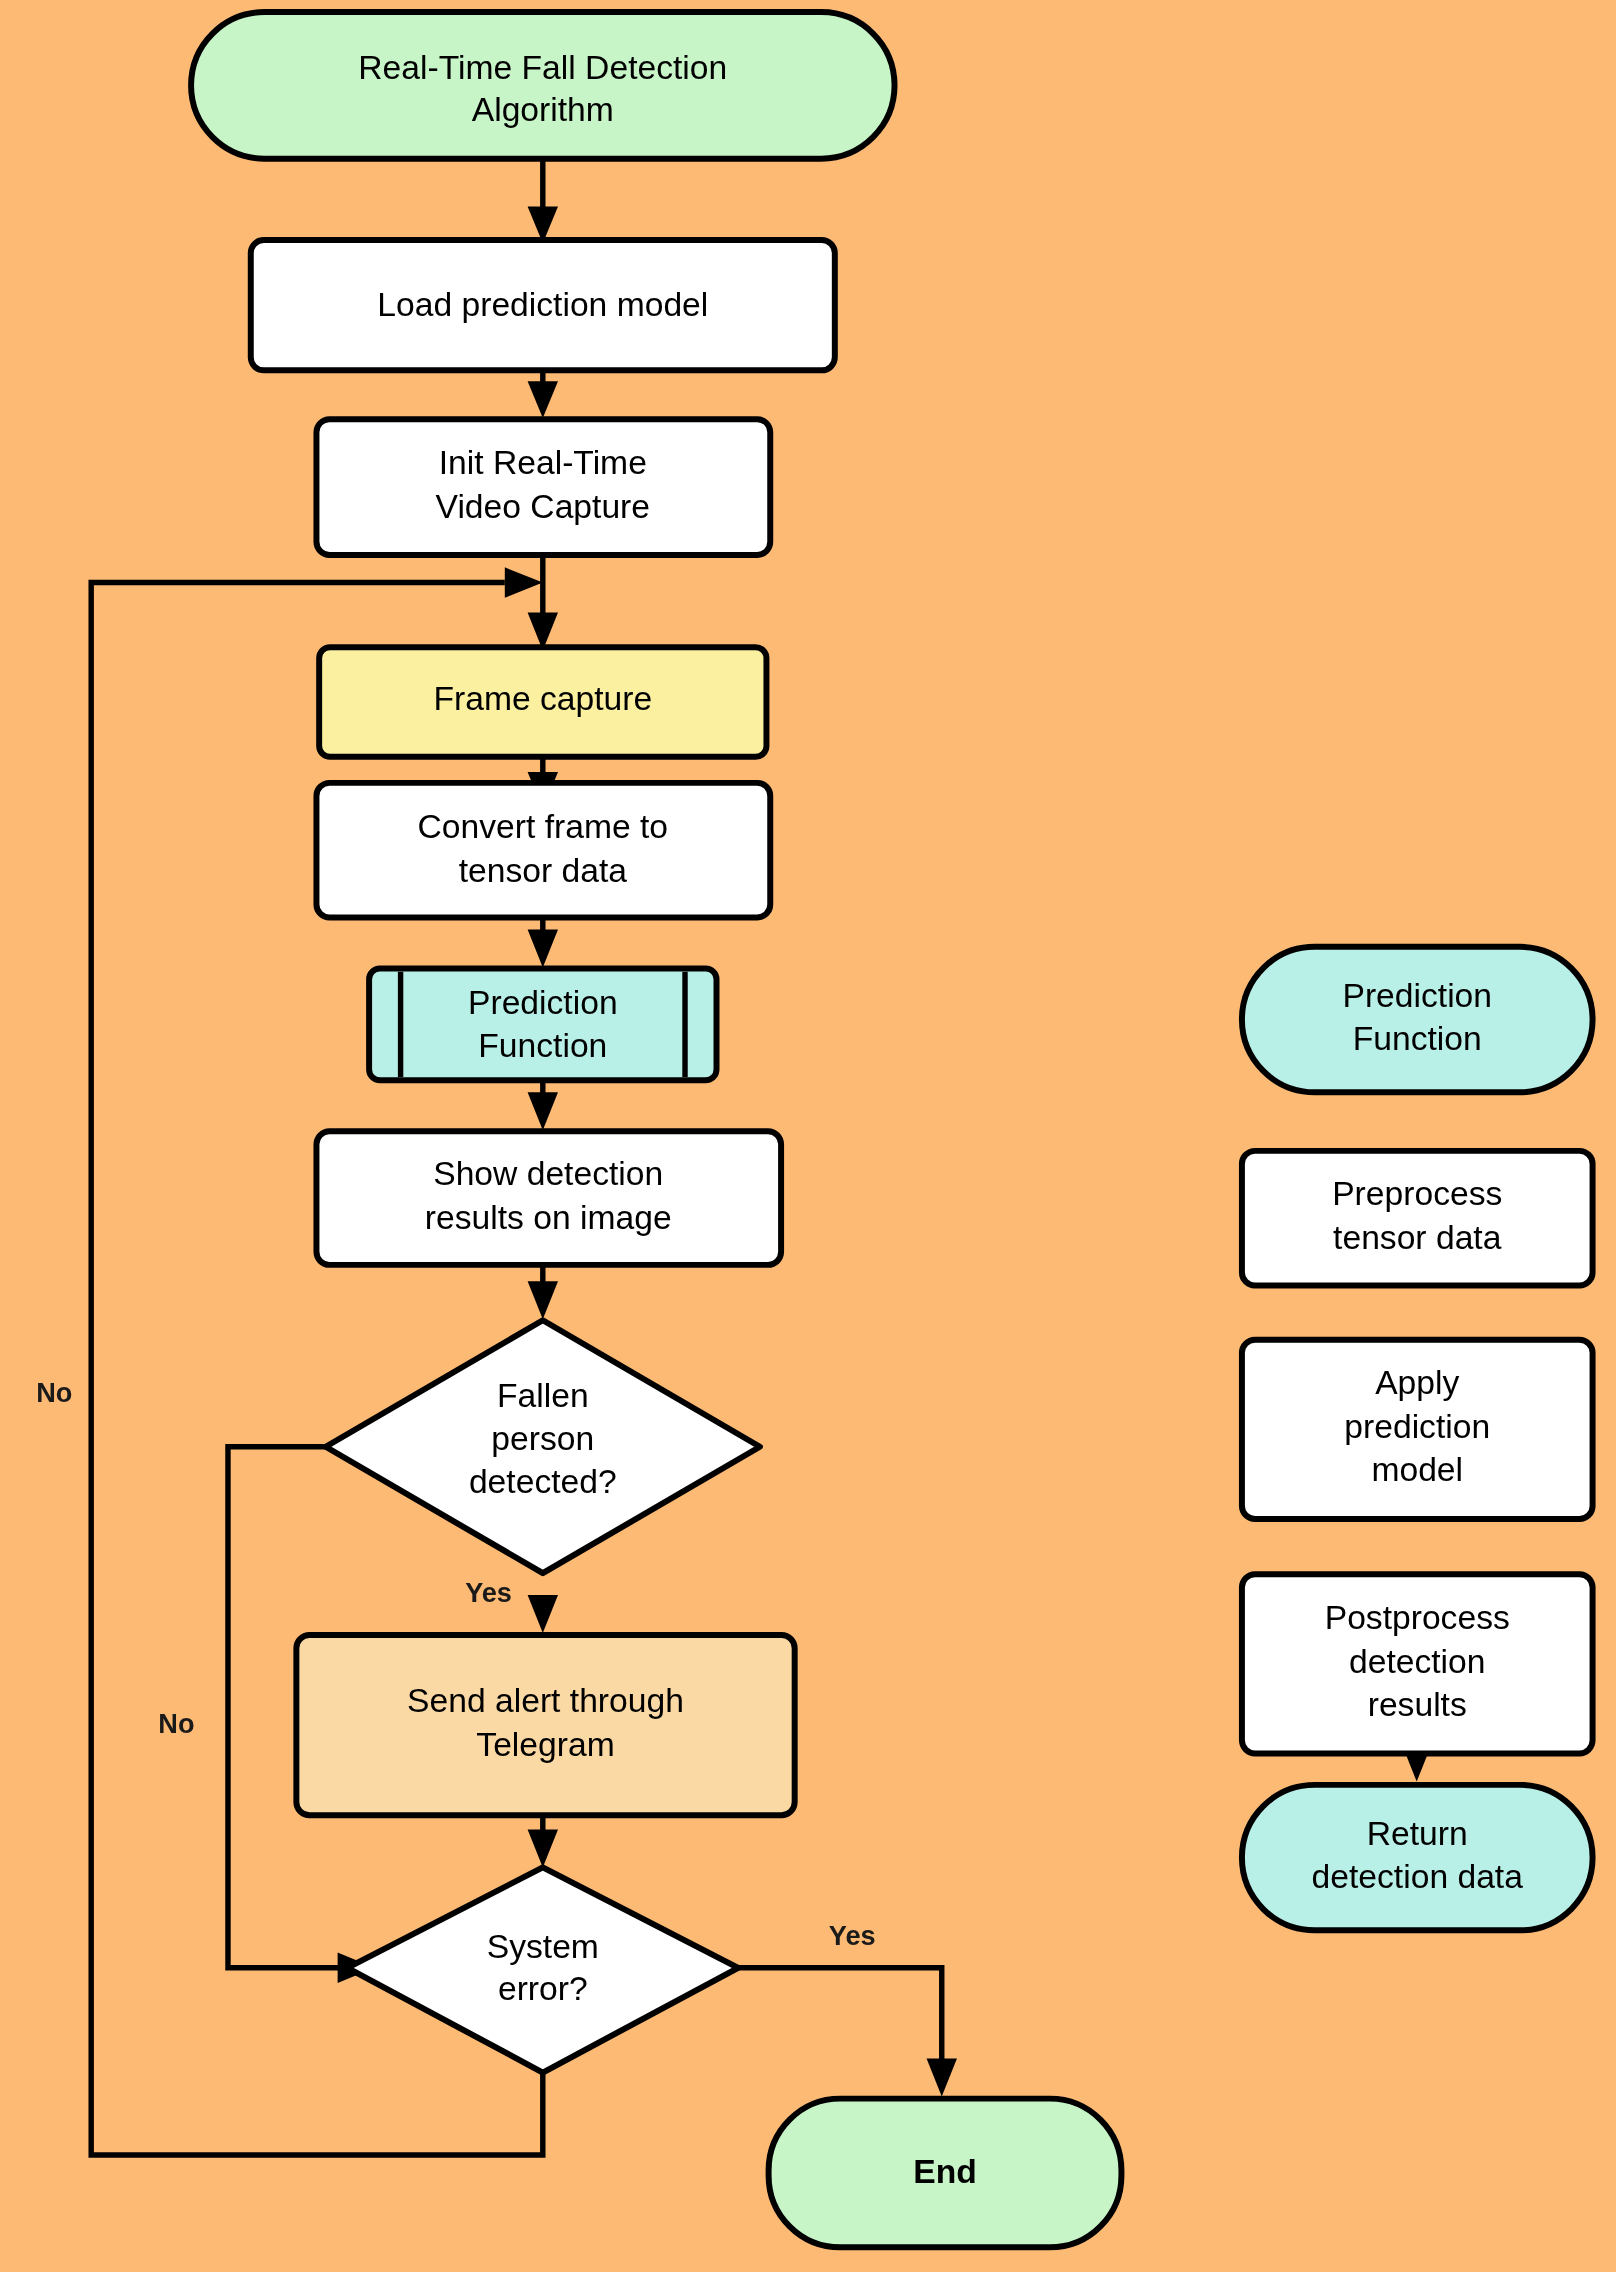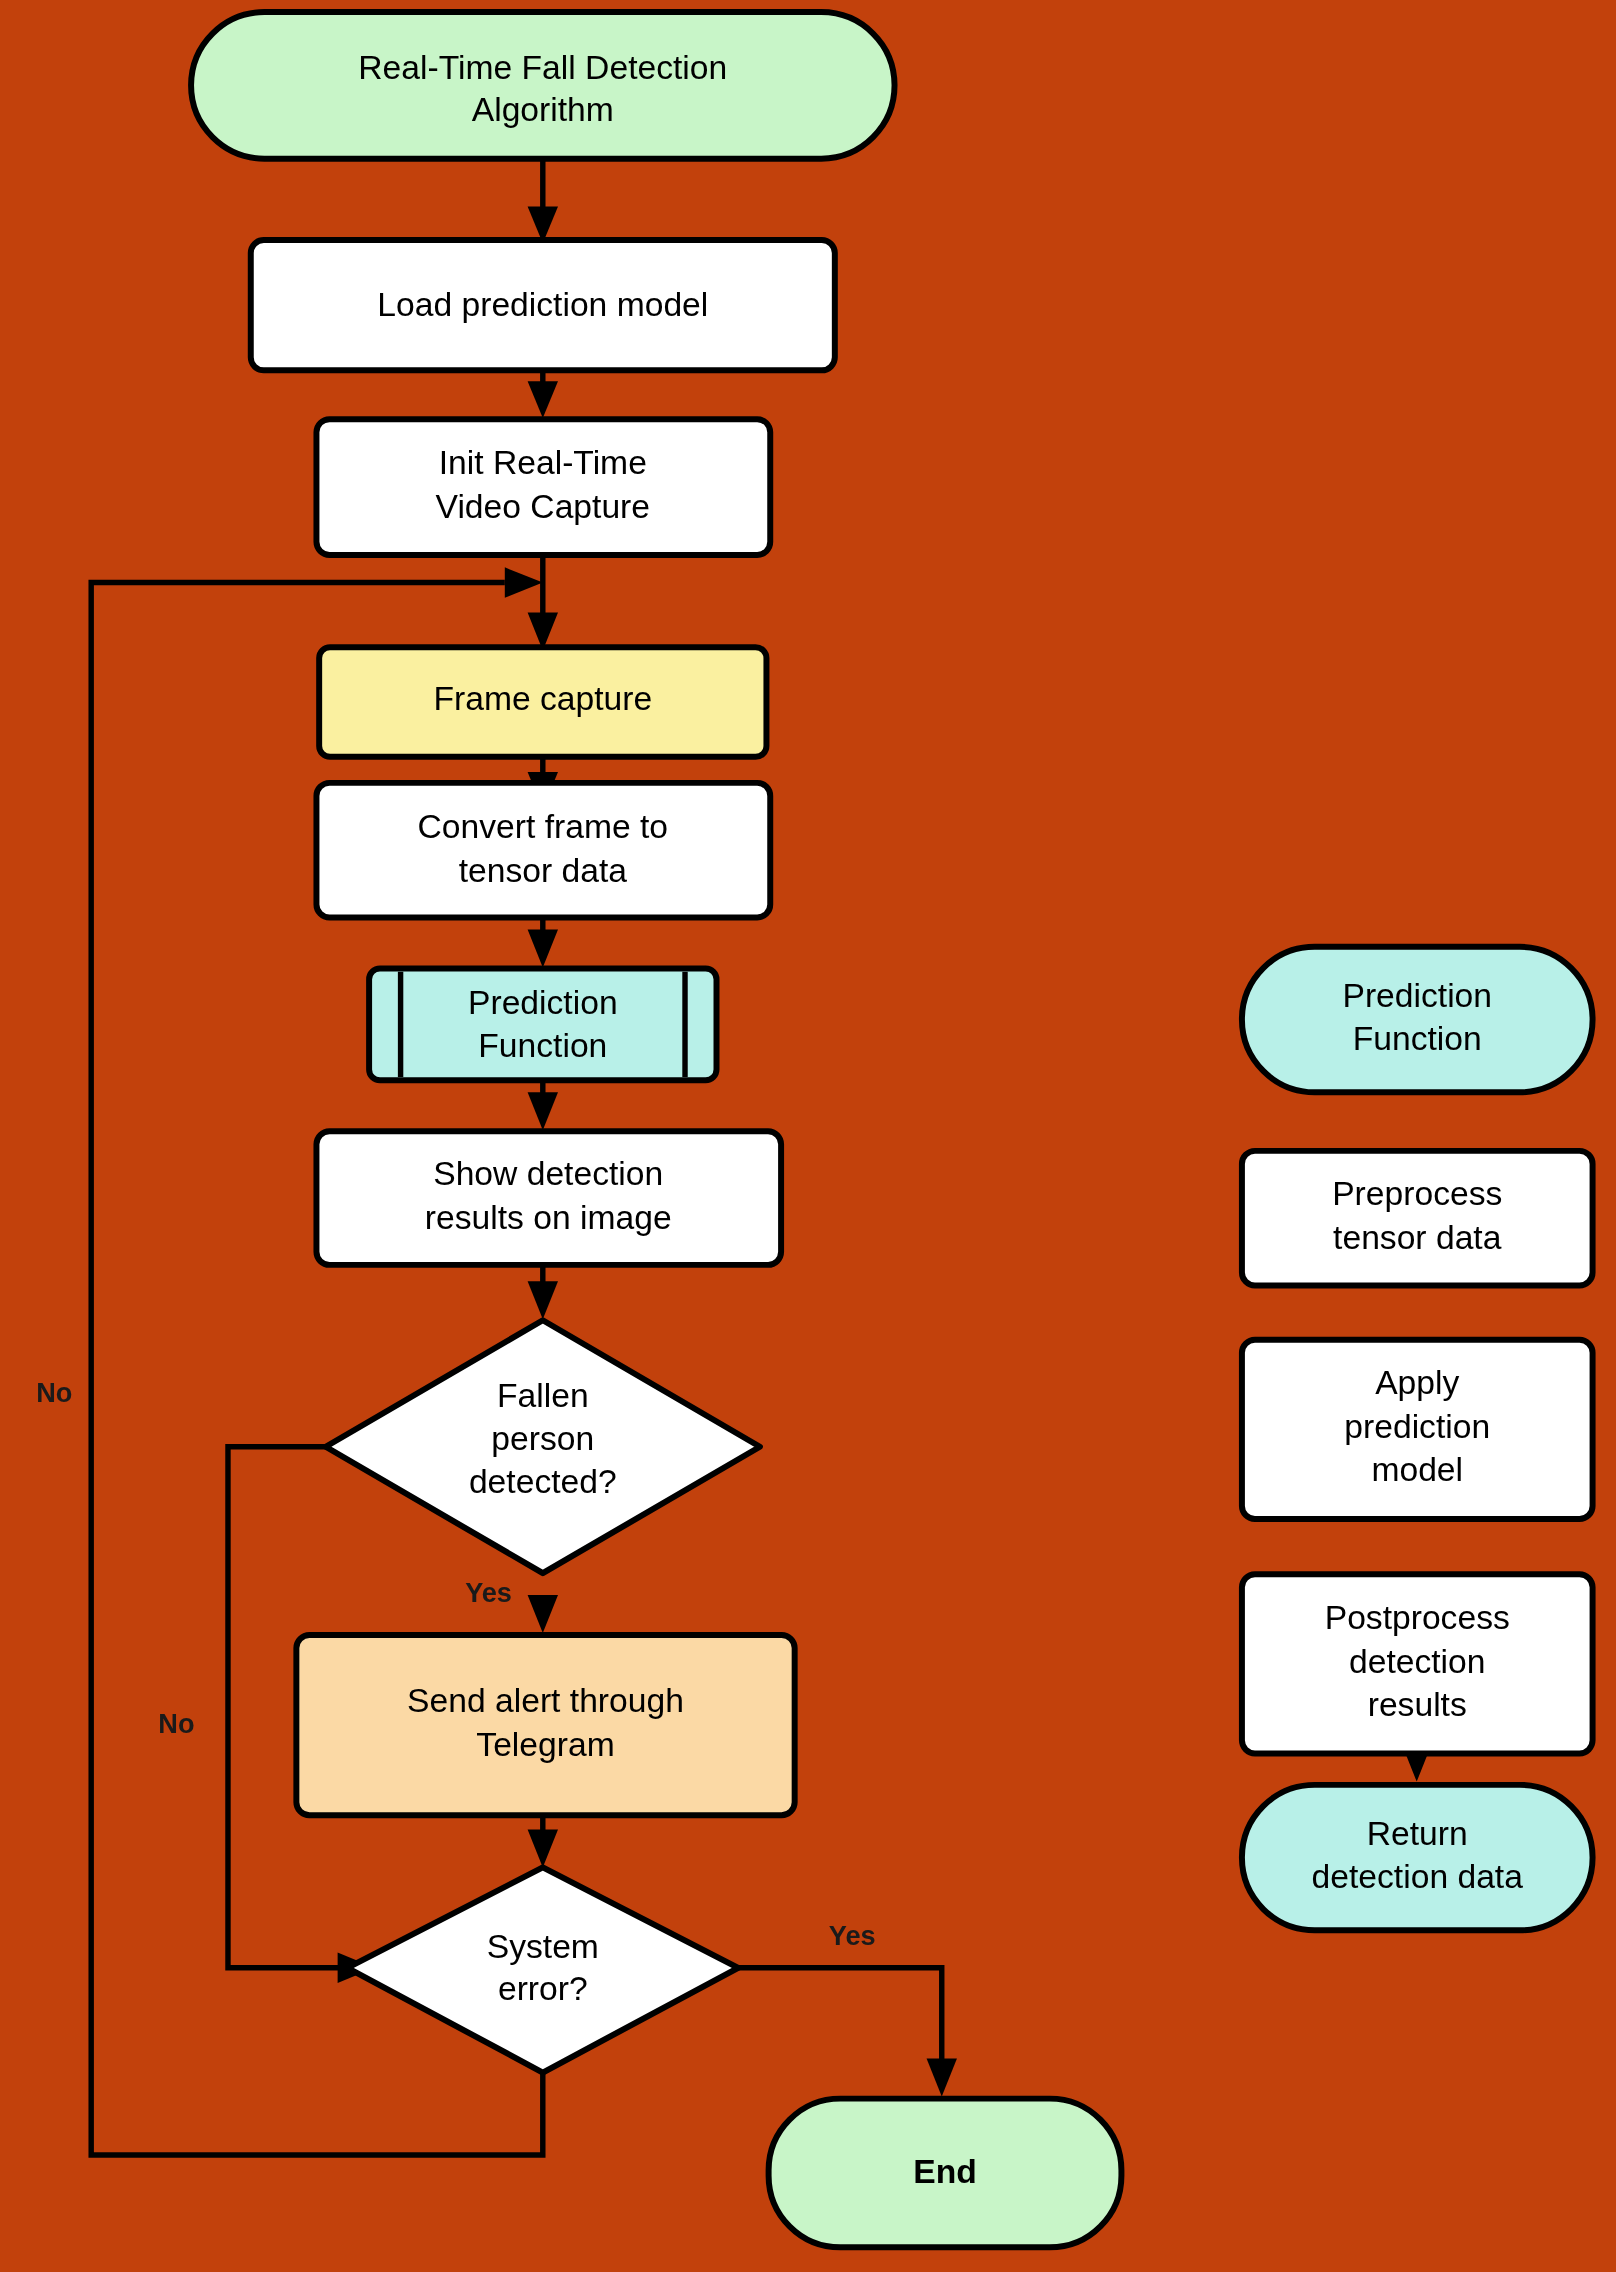--- a/index.html
+++ b/index.html
@@ -4,21 +4,21 @@
 <style>
   html, body {
     margin: 0;
     padding: 0;
     background: #ffffff;
   }
   #canvas-wrap {
     position: relative;
     width: 1617px;
     height: 2273px;
-    background: #c2410c;
+    background: #fdba74;
     font-family: "Liberation Sans", sans-serif;
   }
   svg.flow {
     position: absolute;
     inset: 0;
     width: 1617px;
     height: 2273px;
     display: block;
   }
   .node-shape {

